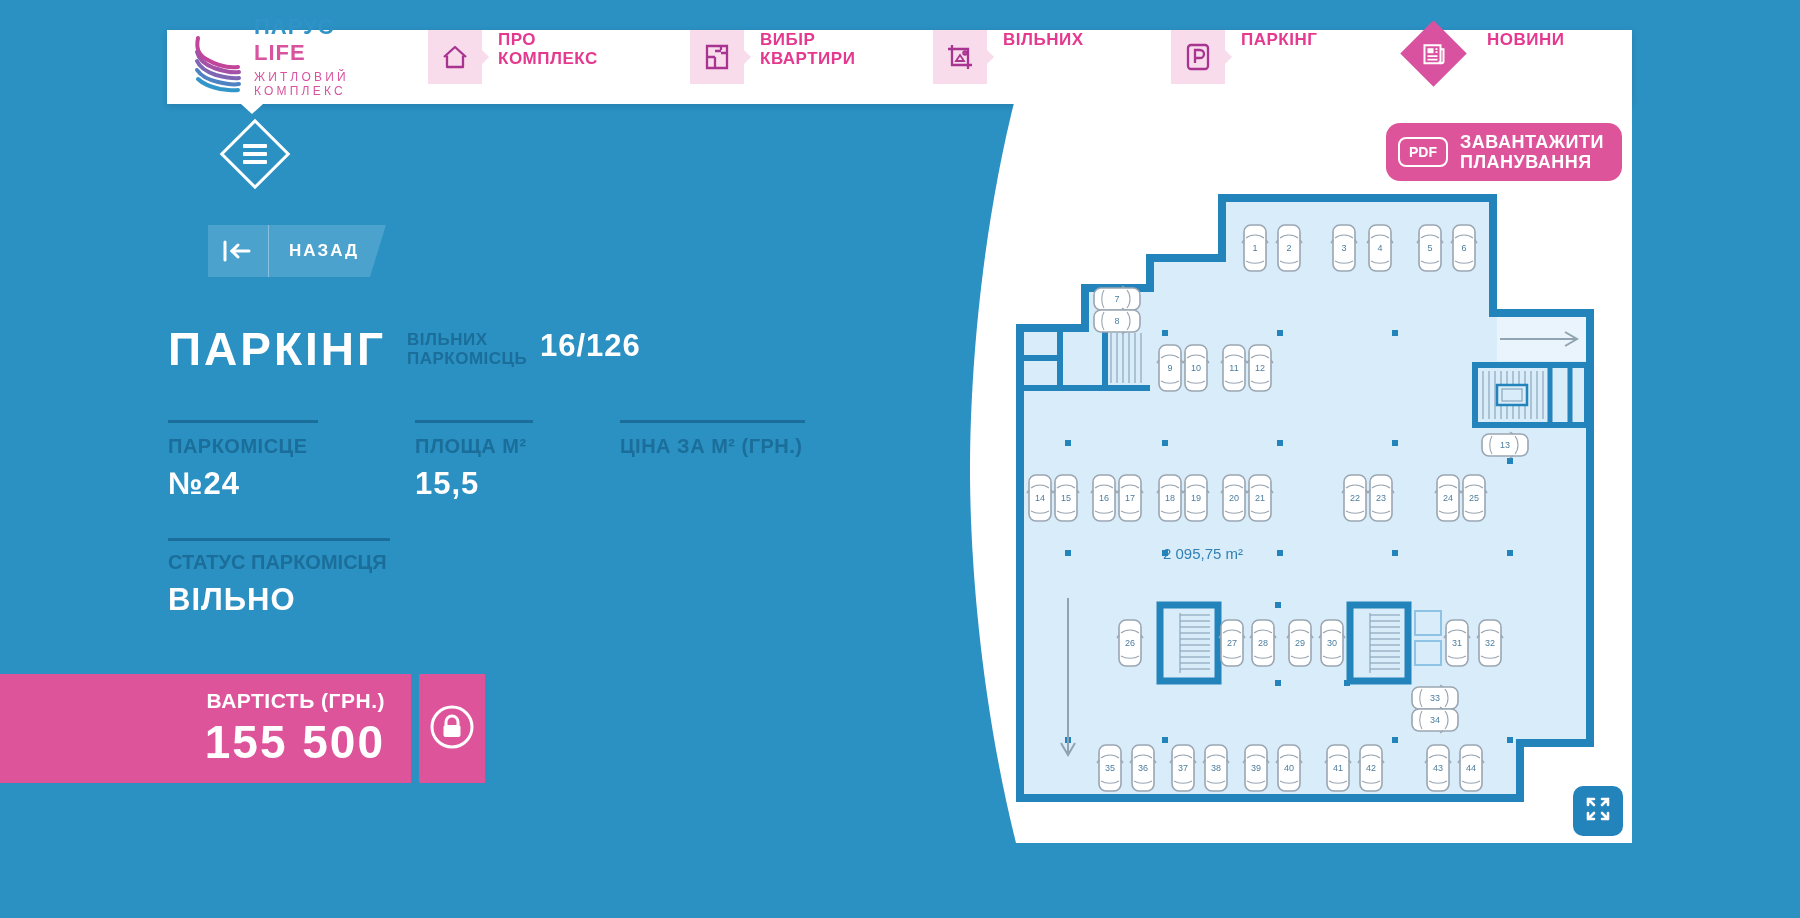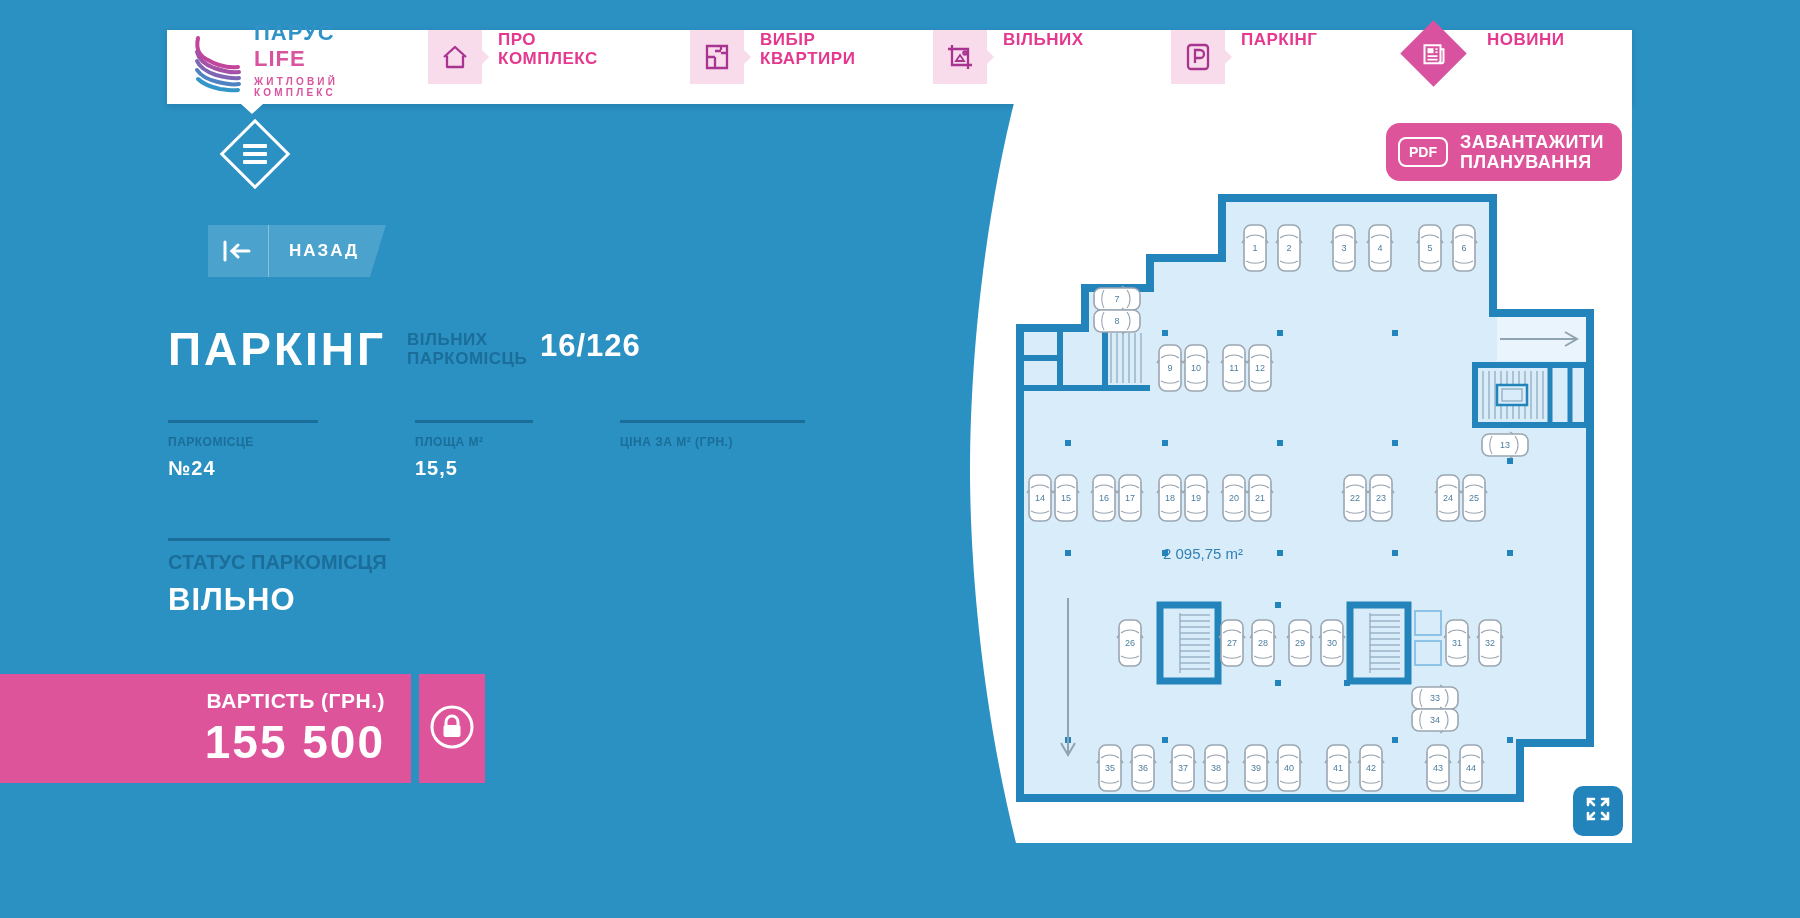--- a/index.html
+++ b/index.html
@@ -7,21 +7,21 @@
        font-family:"Liberation Sans","DejaVu Sans",sans-serif;
        background:#2b90c2;}
   .abs{position:absolute;}
   
   .navbar{left:167px;top:30px;width:1465px;height:74px;background:#fff;
           box-shadow:0 2px 6px rgba(0,40,70,.15);}
   .logo{left:190px;top:36px;width:200px;height:62px;display:flex;align-items:flex-end;gap:12px;}
   .logo-text .l1{font-size:22px;font-weight:bold;letter-spacing:1px;}
   .logo-text .l1 .blue{color:#3093c7;}
   .logo-text .l1 .pink{color:#d8549e;}
-  .logo-text .l2{font-size:10px;font-weight:bold;color:#d8549e;letter-spacing:3.2px;margin-top:4px;}
+  .logo-text .l2{font-size:12px;font-weight:normal;color:#d8549e;letter-spacing:3.2px;margin-top:4px;}
   .nav-item{display:flex;align-items:flex-start;gap:16px;height:74px;cursor:pointer;}
   .icon-box{width:54px;height:54px;background:#f8dcec;display:flex;align-items:center;justify-content:center;position:relative;flex:0 0 auto;}
   .icon-box::after{content:"";position:absolute;right:-5px;top:50%;width:10px;height:10px;background:#f8dcec;transform:translateY(-50%) rotate(45deg);}
   .nav-label{font-size:17px;font-weight:bold;color:#e5398f;line-height:19px;letter-spacing:.5px;max-width:120px;}
   .diamond-news{width:47px;height:47px;background:#d9529f;transform:rotate(45deg);display:flex;align-items:center;justify-content:center;margin:0 14px;flex:0 0 auto;}
   .diamond-news svg{transform:rotate(-45deg);}
   
   .menu-notch{left:241px;top:104px;width:0;height:0;border-left:11px solid transparent;border-right:11px solid transparent;border-top:10px solid #fff;}
   .menu-diamond{left:230px;top:129px;width:44px;height:44px;border:3px solid #fff;transform:rotate(45deg);cursor:pointer;display:flex;align-items:center;justify-content:center;}
   .menu-burger{transform:rotate(-45deg);display:flex;flex-direction:column;gap:4px;}
@@ -32,22 +32,22 @@
   .back-btn .ic{padding:0 16px 0 14px;display:flex;align-items:center;}
   .back-btn .sep{width:1px;height:52px;background:rgba(255,255,255,.35);}
   .back-btn .txt{color:#fff;font-weight:bold;font-size:17px;letter-spacing:2px;padding-left:20px;}
   
   .page-title{left:168px;top:322px;color:#fff;font-size:46px;font-weight:bold;letter-spacing:3px;}
   .free-label{left:407px;top:330px;color:#1b6e99;font-size:17px;font-weight:bold;line-height:19px;width:120px;letter-spacing:.5px;}
   .free-value{left:540px;top:328px;color:#fff;font-size:31px;font-weight:bold;letter-spacing:1px;}
   
   .stat{position:absolute;top:420px;}
   .stat .line{height:3px;background:#1b6e99;margin-bottom:12px;}
-  .stat .lab{color:#1b6e99;font-size:12px;font-weight:bold;letter-spacing:.5px;}
-  .stat .val{color:#fff;font-size:20px;font-weight:bold;margin-top:8px;letter-spacing:1px;}
+  .stat .lab{color:#1b6e99;font-size:20px;font-weight:bold;letter-spacing:.5px;}
+  .stat .val{color:#fff;font-size:31px;font-weight:bold;margin-top:8px;letter-spacing:1px;}
   .status-wrap{left:168px;top:538px;}
   .status-wrap .line{width:222px;height:3px;background:#1b6e99;margin-bottom:10px;}
   .status-wrap .lab{color:#1b6e99;font-size:20px;font-weight:bold;}
   .status-wrap .val{color:#fff;font-size:31px;font-weight:bold;margin-top:8px;letter-spacing:1px;}
   
   .price-block{left:0;top:674px;width:411px;height:109px;background:#de549b;color:#fff;
                display:flex;flex-direction:column;justify-content:center;align-items:flex-end;padding-right:26px;box-sizing:border-box;}
   .price-block .lab{font-size:21px;font-weight:bold;letter-spacing:.5px;}
   .price-block .val{font-size:46px;font-weight:bold;letter-spacing:2px;margin-top:2px;}
   .lock-btn{left:419px;top:674px;width:66px;height:109px;background:#de549b;display:flex;align-items:center;justify-content:center;cursor:pointer;}

